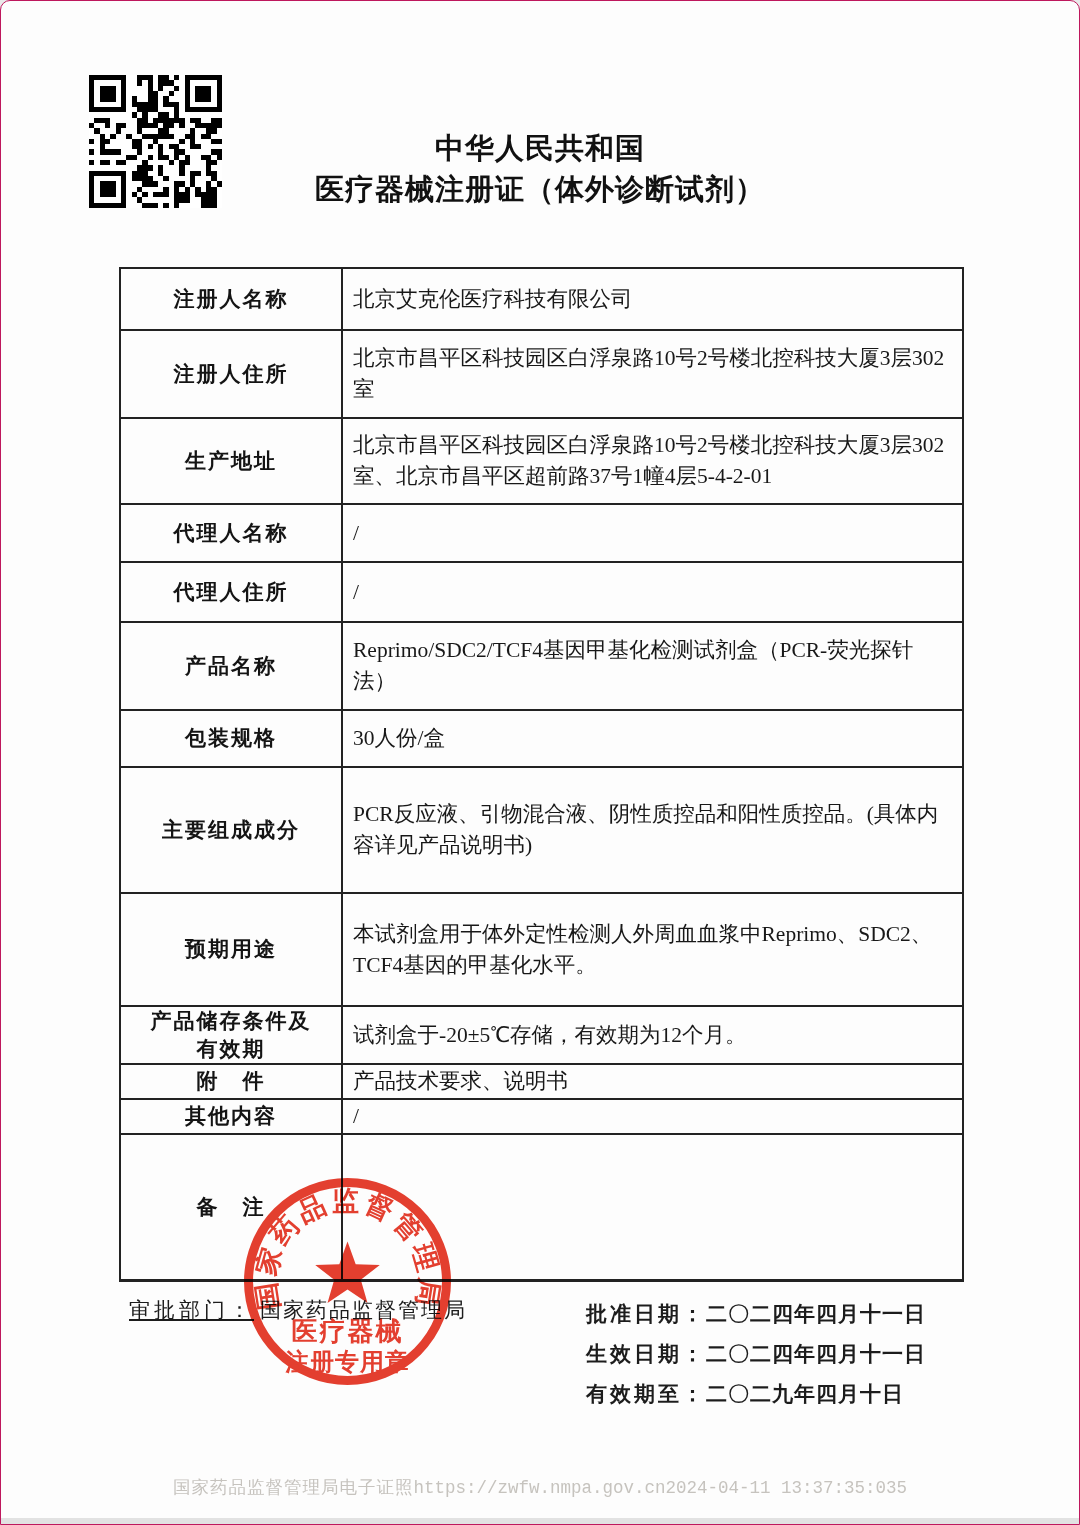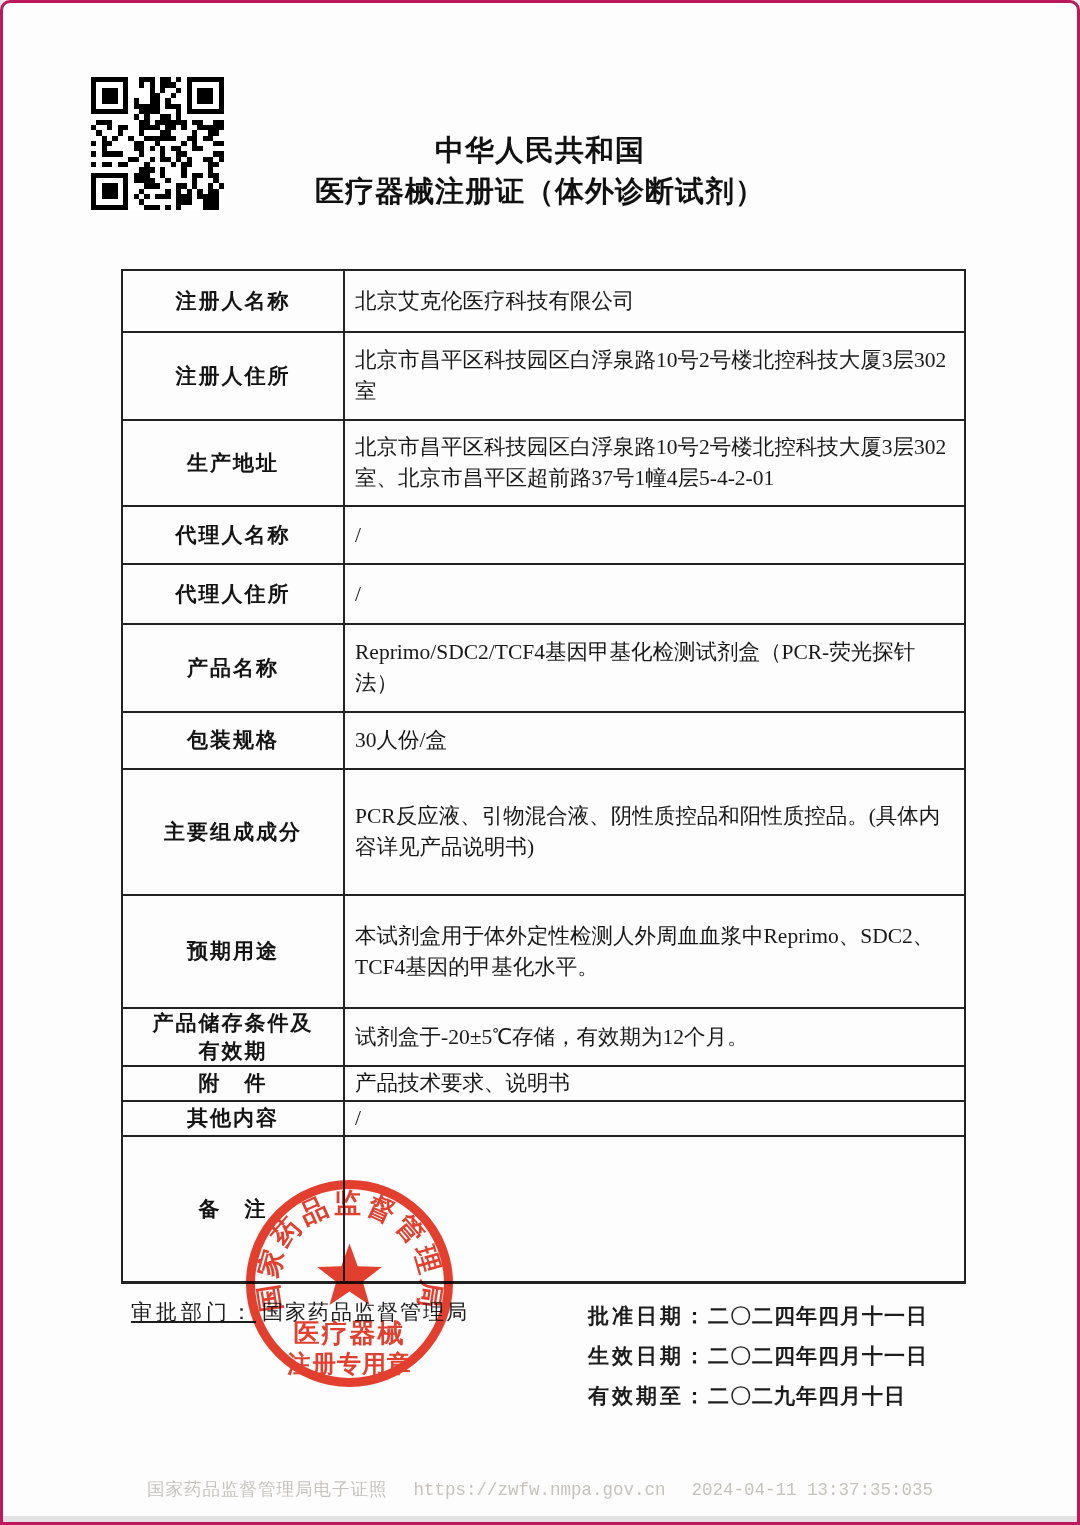--- a/index.html
+++ b/index.html
@@ -1,19 +1,19 @@
 <!DOCTYPE html>
 <html><head>
 <meta charset="utf-8">
 <style>
   * { box-sizing: border-box; }
   html,body { margin:0; padding:0; background:#e9e9e9; }
   .page {
     position:relative; width:1080px; height:1525px;
-    background:#fdfdfd; border:3px solid #be185d; border-radius:10px 10px 0 0;
+    background:#fdfdfd; border:1px solid #be185d; border-radius:10px 10px 0 0;
     overflow:hidden; font-family:"Liberation Serif", serif; color:#1c1c1c;
     margin:0 auto;
   }
   .qr { position:absolute; left:88px; top:74px; width:133px; height:133px; }
 
   .title { position:absolute; left:0; top:127px; width:100%; text-align:center;
     font-family:"Liberation Sans", sans-serif; font-weight:700;
     font-size:29px; line-height:41px; color:#111; letter-spacing:1px; }
 
   .regline { position:absolute; left:160px; top:224px; font-size:19px; color:#222; }
@@ -42,21 +42,21 @@
   .dates .dline { height:40px; line-height:40px; white-space:nowrap; }
   .dates .lbl { letter-spacing:3px; }
   .dates .val { letter-spacing:1px; }
 
   .stamp { position:absolute; left:236px; top:1170px; width:221px; height:221px;
     mix-blend-mode:multiply; opacity:.93; }
   .stamp text { font-family:"Liberation Serif", serif; font-weight:700; }
 
   .efooter { position:absolute; left:0; top:1474px; width:100%; text-align:center;
     font-size:17.5px; color:#c6c3be; letter-spacing:1px; white-space:nowrap; }
-  .efooter .mono { font-family:"Liberation Mono", monospace; letter-spacing:0; margin-left:26px; }
+  .efooter .mono { font-family:"Liberation Mono", monospace; letter-spacing:0; }
 
   .bottom-strip { position:absolute; left:0; bottom:0; width:100%; height:6px; background:#e2e2e2; }
 </style>
 </head>
 <body>
 
 <div class="page">
 
   <svg class="qr" viewBox="0 0 25 25" shape-rendering="crispEdges" aria-hidden="true">
       <rect x="0" y="0" width="25" height="25" fill="#fff"></rect>

